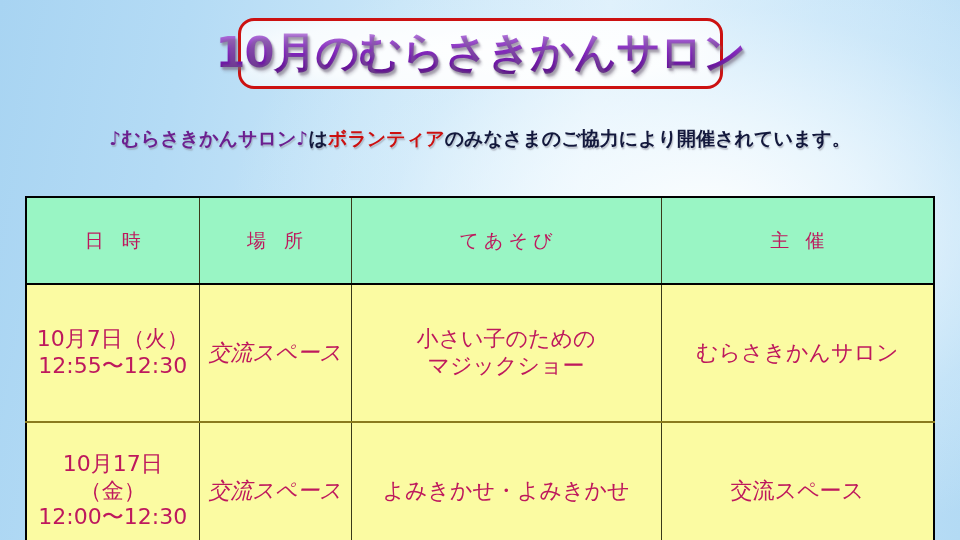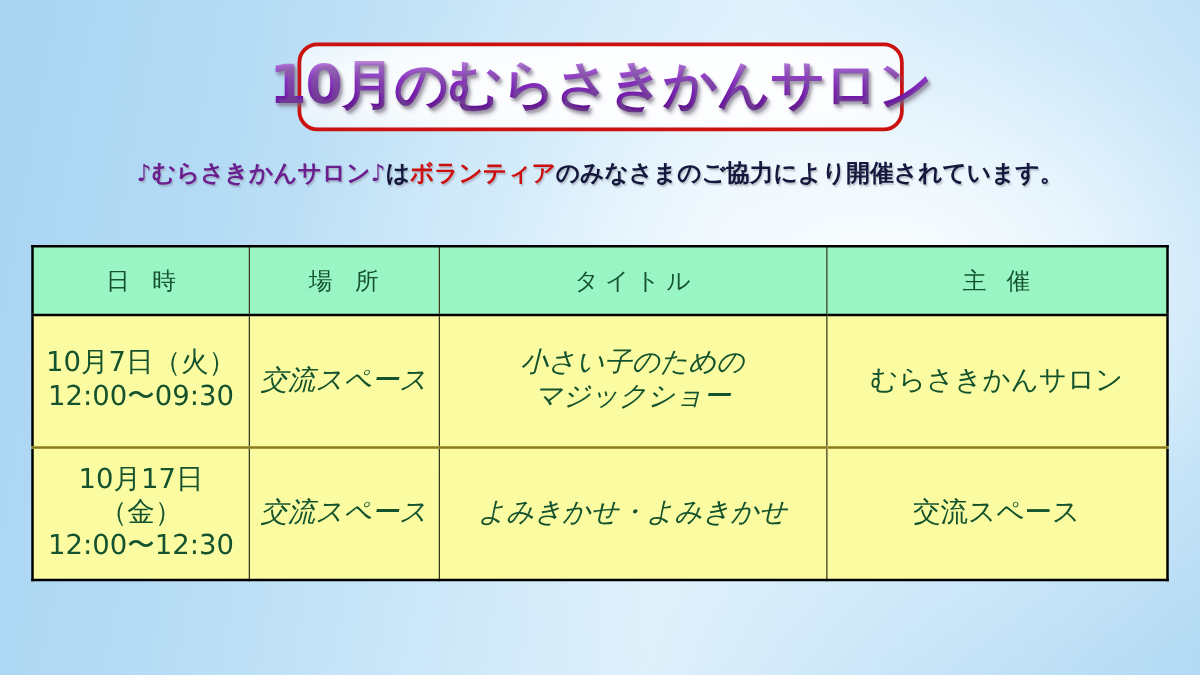--- a/index.html
+++ b/index.html
@@ -30,21 +30,21 @@
         #dff0fb 58%,
         #c6e4f8 78%,
         #b3daf4 100%);
     overflow: hidden;
   }
 
   
   #title-box {
     position: absolute;
     left: 238px;
-    top: 34px;
+    top: 18px;
     width: 485px;
     height: 71px;
     border: 3px solid #cc1111;
     border-radius: 16px;
     background:
       radial-gradient(ellipse 92% 120% at 50% 45%,
         rgba(255,255,255,0.97) 0%,
         rgba(255,255,255,0.88) 45%,
         rgba(250,252,255,0.55) 78%,
         rgba(245,250,255,0.25) 100%);
@@ -108,22 +108,22 @@
   #schedule-table col.c-title { width: 310px; }
   #schedule-table col.c-org   { width: 273px; }
 
   #schedule-table th,
   #schedule-table td {
     border-left: 1px solid #3a3a1a;
     border-right: 1px solid #3a3a1a;
     text-align: center;
     vertical-align: middle;
     font-family: "DejaVu Sans", sans-serif;
-    color: #14532d;
-    padding: 0 4px;
+    color: #be185d;
+    padding: 16px 4px;
   }
   #schedule-table th {
     background: #99f5c4;
     height: 53px;
     font-size: 19px;
     font-weight: normal;
     letter-spacing: 6px;
     text-indent: 6px;
     border-bottom: 2px solid #000000;
   }
@@ -136,21 +136,21 @@
     background: #fbfba2;
     height: 104px;
     font-size: 22px;
     line-height: 1.22;
   }
   #schedule-table tr.row-1 td { border-bottom: 2px solid #8a7a1e; }
   #schedule-table tr.row-2 td { border-bottom: none; text-align: center; }
 
   .cell-date   { font-size: 21px; white-space: pre-line; }
   .cell-place  { font-size: 21px; font-style: italic; }
-  .cell-title  { font-size: 23px; white-space: pre-line; font-style: italic; }
+  .cell-title  { font-size: 23px; white-space: pre-line; }
   .cell-org    { font-size: 21px; }
 </style>
 </head>
 <body>
 
 <div id="slide">
 
   <div id="title-box">
     <div id="title-text">10月のむらさきかんサロン</div>
   </div>
@@ -163,28 +163,28 @@
     <colgroup>
       <col class="c-date">
       <col class="c-place">
       <col class="c-title">
       <col class="c-org">
     </colgroup>
     <thead>
       <tr>
         <th class="th-date">日 時</th>
         <th class="th-place">場 所</th>
-        <th class="th-title">タイトル</th>
+        <th class="th-title">てあそび</th>
         <th class="th-org">主 催</th>
       </tr>
     </thead>
     <tbody>
       <tr class="row-1">
         <td class="cell-date">10月7日（火）
-12:00〜09:30</td>
+12:55〜12:30</td>
         <td class="cell-place">交流スペース</td>
         <td class="cell-title">小さい子のための
 マジックショー</td>
         <td class="cell-org">むらさきかんサロン</td>
       </tr>
       <tr class="row-2">
         <td class="cell-date">10月17日（金）
  12:00〜12:30</td>
         <td class="cell-place">交流スペース</td>
         <td class="cell-title">よみきかせ・よみきかせ</td>

